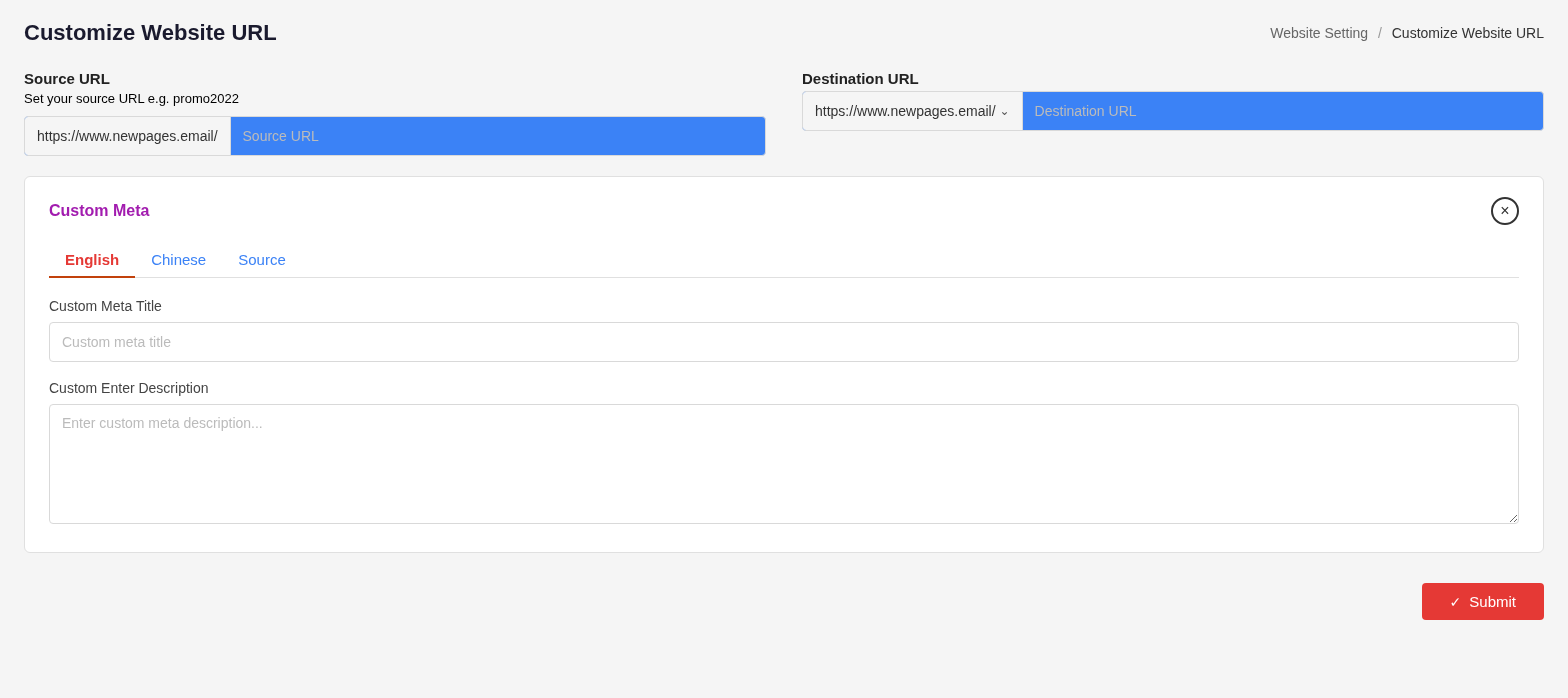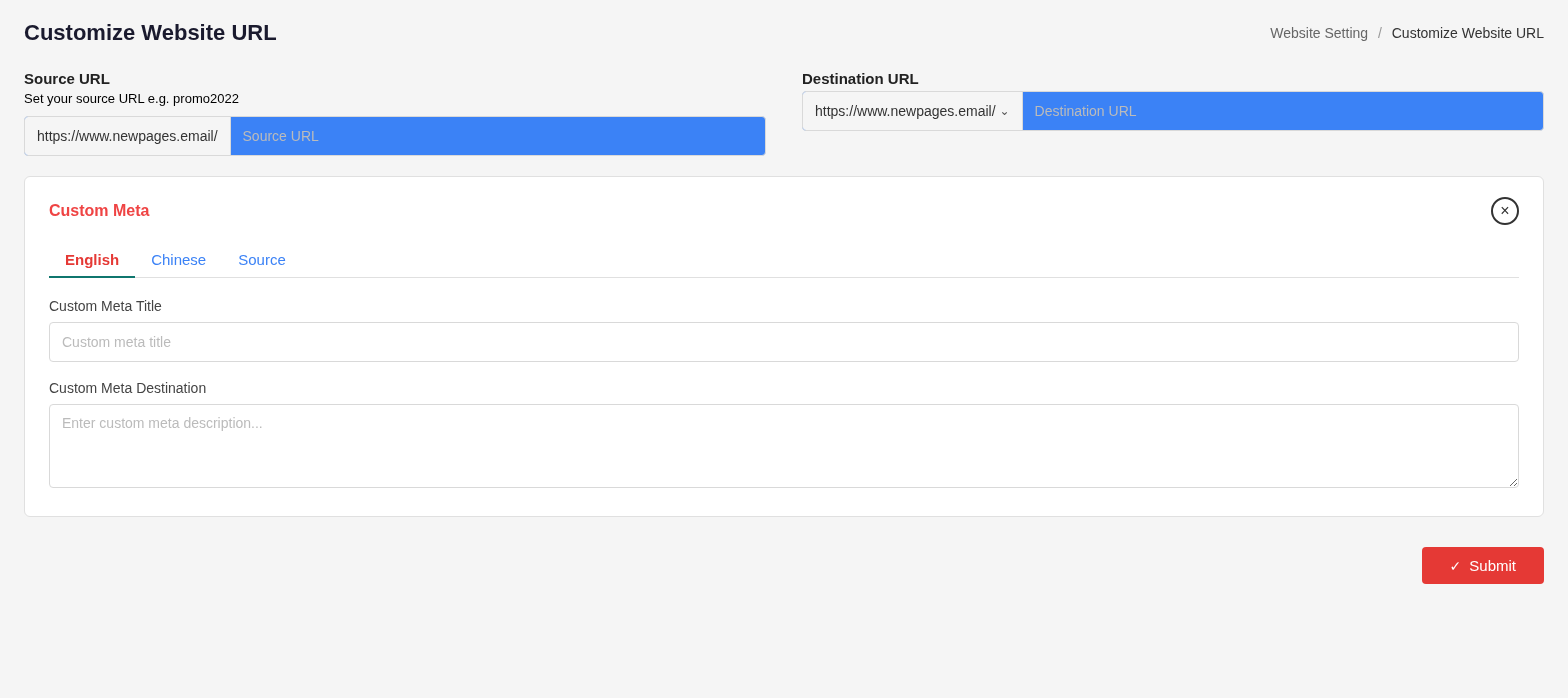--- a/index.html
+++ b/index.html
@@ -127,21 +127,21 @@
     .card-header {
       display: flex;
       justify-content: space-between;
       align-items: center;
       margin-bottom: 18px;
     }
 
     .card-title {
       font-size: 16px;
       font-weight: 600;
-      color: #ef4444;
+      color: #a21caf;
     }
 
     .close-btn {
       width: 28px;
       height: 28px;
       border: 2px solid #333;
       border-radius: 50%;
       display: flex;
       align-items: center;
       justify-content: center;
@@ -164,21 +164,21 @@
       font-size: 15px;
       cursor: pointer;
       color: #3b82f6;
       border-bottom: 2px solid transparent;
       margin-bottom: -1px;
       font-weight: 500;
     }
 
     .tab.active {
       color: #e53935;
-      border-bottom: 2px solid #0f766e;
+      border-bottom: 2px solid #c2410c;
       font-weight: 600;
       text-align: center;
     }
 
     .field-label {
       font-size: 14px;
       font-weight: 500;
       color: #444;
       margin-bottom: 8px;
     }
@@ -195,21 +195,21 @@
       background: #fff;
       margin-bottom: 18px;
     }
 
     .text-input::placeholder {
       color: #bbb;
     }
 
     .textarea-input {
       width: 100%;
-      height: 84px;
+      height: 120px;
       border: 1px solid #d9d9d9;
       border-radius: 4px;
       padding: 10px 12px;
       font-size: 14px;
       color: #333;
       outline: none;
       background: #fff;
       resize: vertical;
       font-family: inherit;
     }
@@ -302,21 +302,21 @@
       <div class="tab">
         <span>Source</span>
       </div>
     </div>
 
     
     <div class="field-label">Custom Meta Title</div>
     <input class="text-input" type="text" placeholder="Custom meta title" style="">
 
     
-    <div class="field-label">Custom Meta Destination</div>
+    <div class="field-label">Custom Enter Description</div>
     <textarea class="textarea-input" placeholder="Enter custom meta description..." style=""></textarea>
 
   </div>
 
   <div class="page-footer">
     <button class="submit-btn">
       <span class="check-icon">✓</span>
       <span>Submit</span>
     </button>
   </div>

